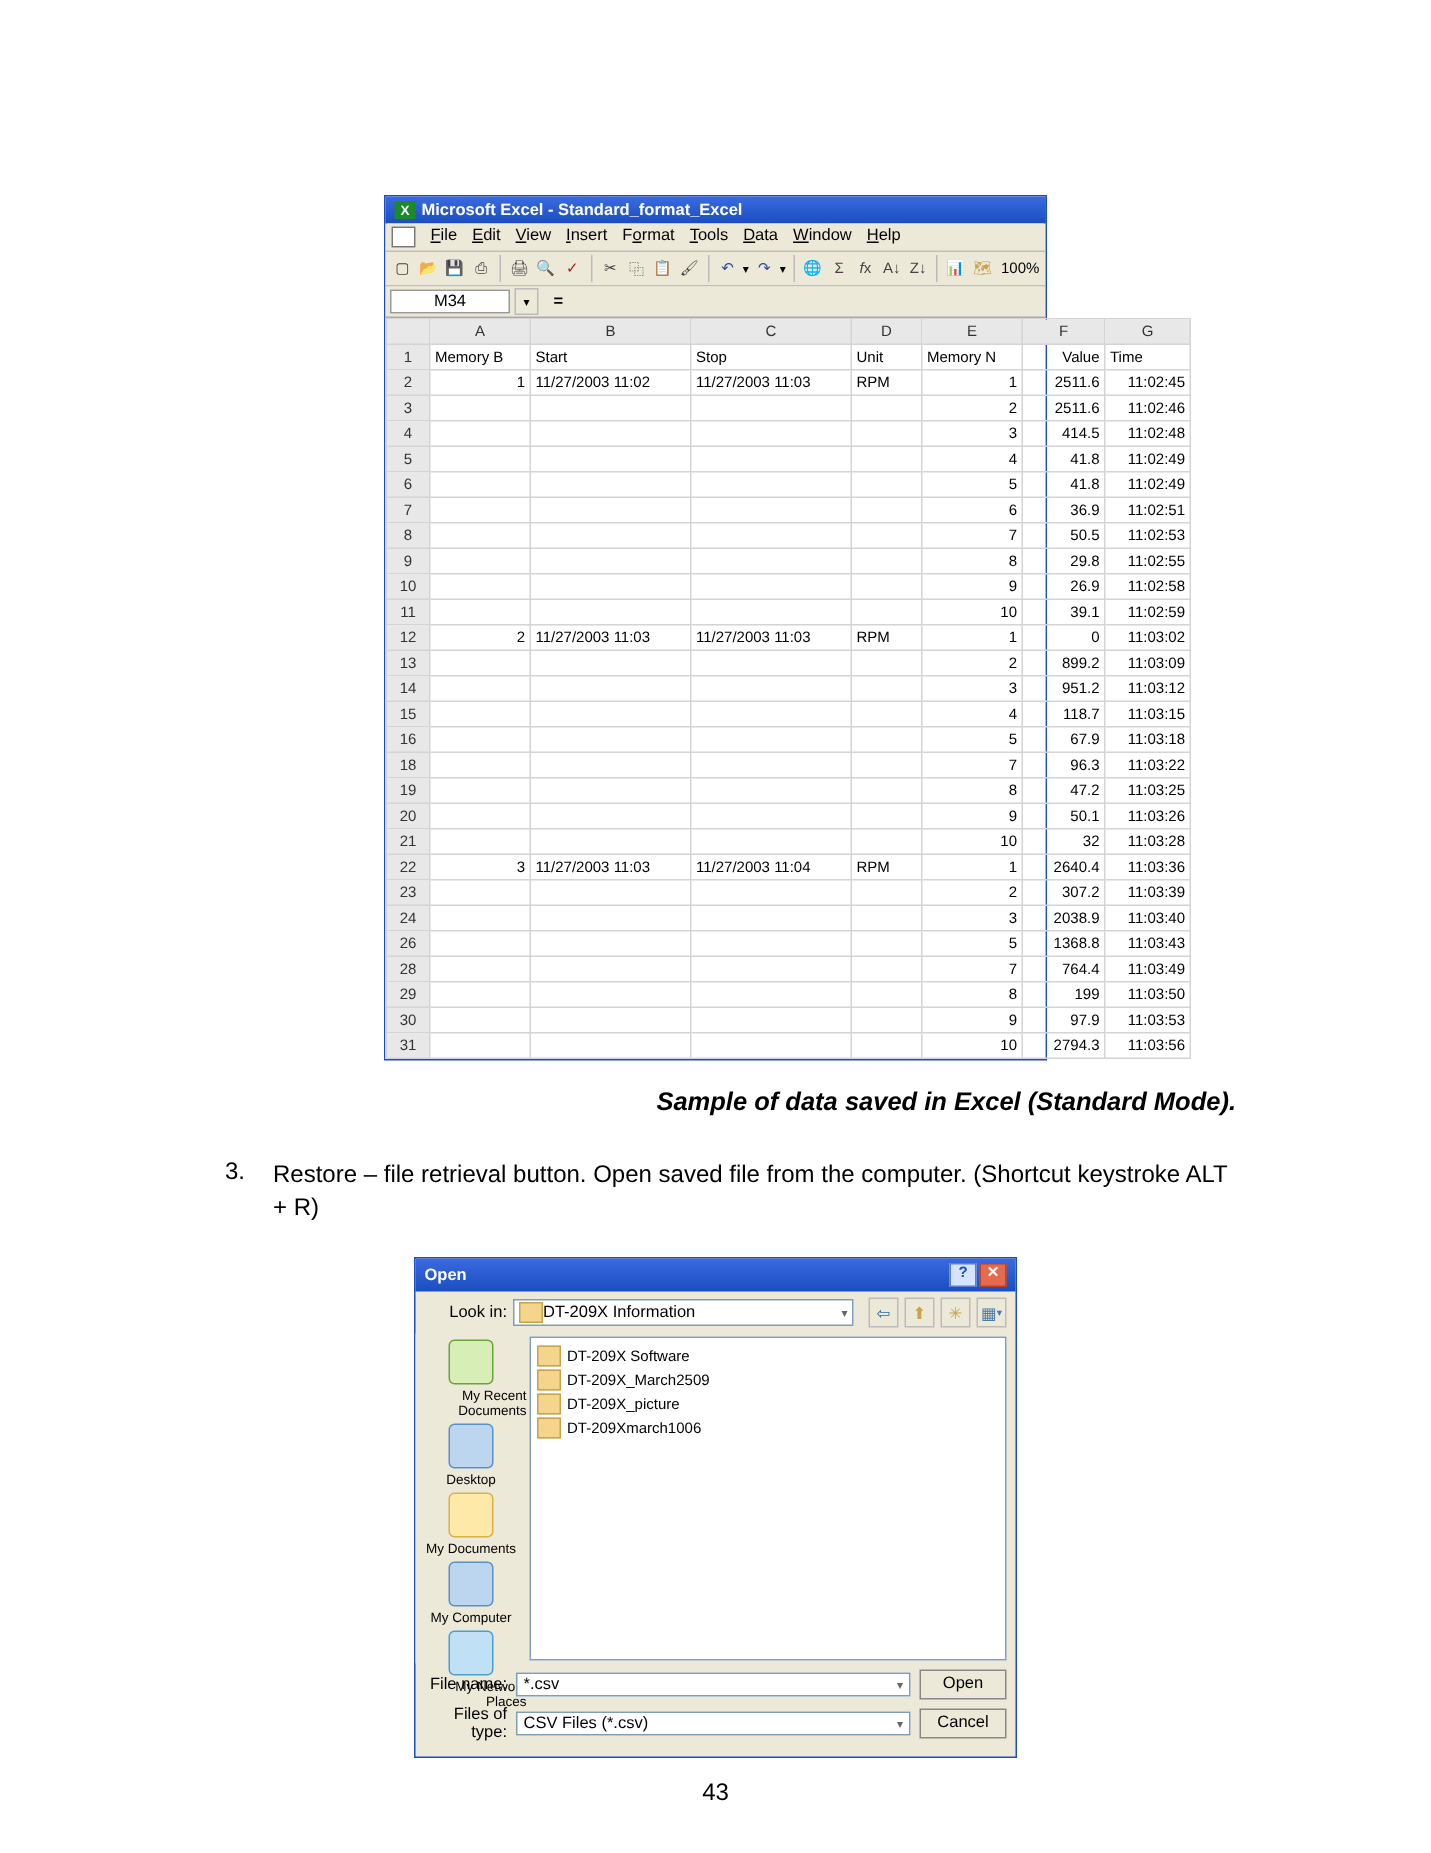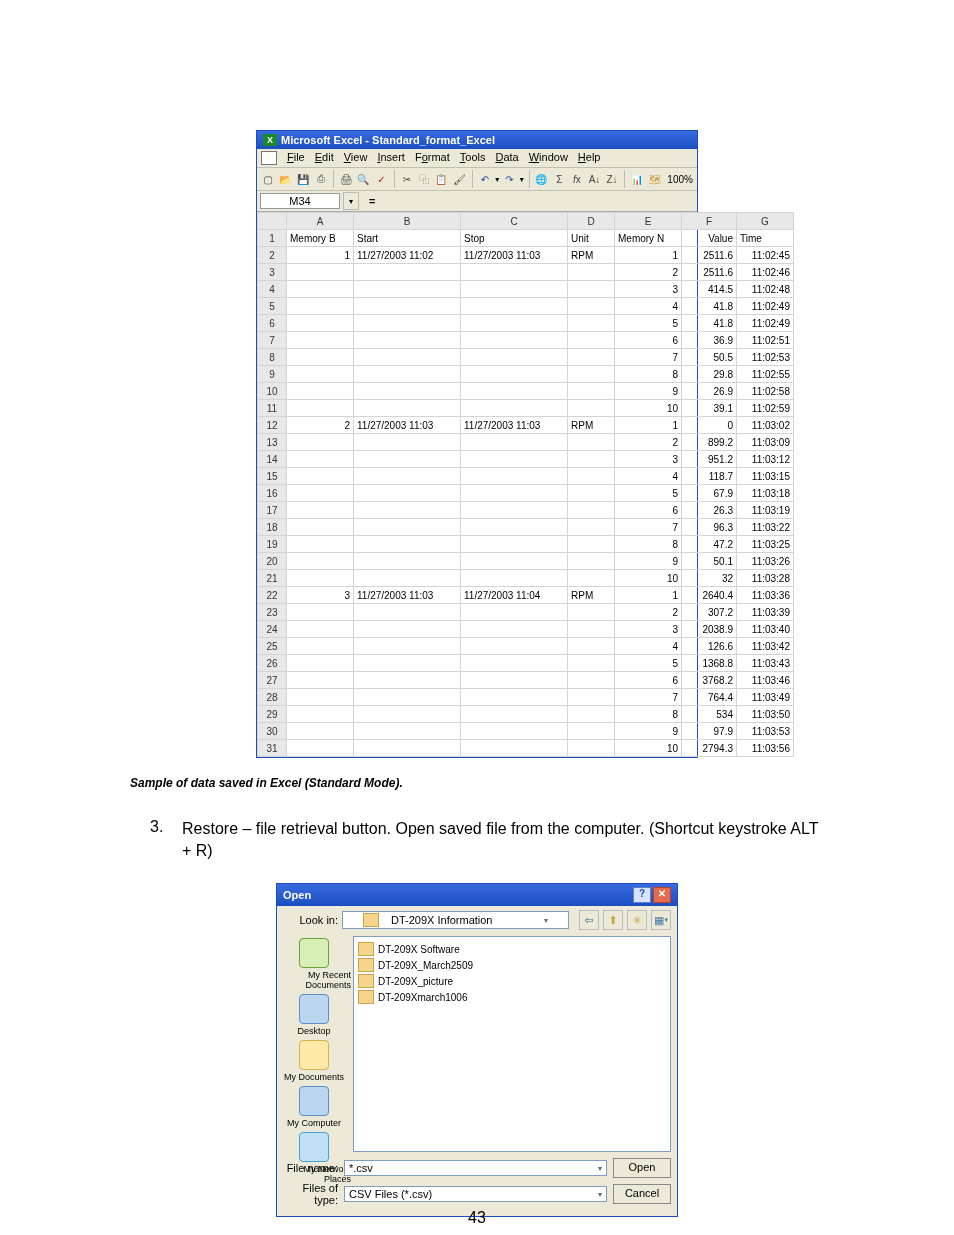--- a/index.html
+++ b/index.html
@@ -124,22 +124,22 @@
   .col-A { width: 60px; text-align:right; }
   .col-B { width: 100px; }
   .col-C { width: 100px; }
   .col-D { width: 40px; }
   .col-E { width: 60px; text-align:right; }
   .col-F { width: 48px; text-align:right; }
   .col-G { width: 50px; text-align:right; }
 
   
   .caption {
-    text-align: left;
-    font-size: 12px;
+    text-align: right;
+    font-size: 17px;
     font-weight: bold;
     font-style: italic;
     margin: 18px 0 28px 0;
   }
 
   
   .body-para {
     font-size: 16px;
     margin-left: 20px;
     margin-bottom: 22px;
@@ -183,24 +183,24 @@
     display: flex;
     align-items: center;
     padding: 4px 6px;
     gap: 4px;
   }
   .od-lookin label { width: 55px; text-align:right; }
   .od-select {
     flex:1;
     background:#fff;
     border:1px solid #7f9db9;
-    padding:1px 20px;
+    padding:1px 3px;
     display:flex;
     align-items:center;
-    gap:12px;
+    gap:0;
   }
   .od-select .fld-icon { width:14px;height:12px;background:#f5d58b;border:1px solid #c7a34a; }
   .od-tools { display:flex; gap:4px; margin-left:6px; }
   .od-tool { width:18px;height:18px;border:1px solid #bbb;background:#ece9d8;display:flex;align-items:center;justify-content:center;font-size:11px; }
 
   .od-body {
     display:flex;
     height: 220px;
   }
   .od-places {
@@ -487,30 +487,20 @@
               <th class="rowhdr">16</th>
               <td class="col-A" style=""></td>
               <td class="col-B" style="text-align:left"></td>
               <td class="col-C" style="text-align:left"></td>
               <td class="col-D" style="text-align:left"></td>
               <td class="col-E" style="">5</td>
               <td class="col-F" style="">67.9</td>
               <td class="col-G" style="">11:03:18</td>
             </tr>
             <tr>
-              <th class="rowhdr">17</th>
-              <td class="col-A" style=""></td>
-              <td class="col-B" style="text-align:left"></td>
-              <td class="col-C" style="text-align:left"></td>
-              <td class="col-D" style="text-align:left"></td>
-              <td class="col-E" style="">6</td>
-              <td class="col-F" style="">26.3</td>
-              <td class="col-G" style="">11:03:19</td>
-            </tr>
-            <tr>
               <th class="rowhdr">18</th>
               <td class="col-A" style=""></td>
               <td class="col-B" style="text-align:left"></td>
               <td class="col-C" style="text-align:left"></td>
               <td class="col-D" style="text-align:left"></td>
               <td class="col-E" style="">7</td>
               <td class="col-F" style="">96.3</td>
               <td class="col-G" style="">11:03:22</td>
             </tr>
             <tr>
@@ -567,67 +557,47 @@
               <th class="rowhdr">24</th>
               <td class="col-A" style=""></td>
               <td class="col-B" style="text-align:left"></td>
               <td class="col-C" style="text-align:left"></td>
               <td class="col-D" style="text-align:left"></td>
               <td class="col-E" style="">3</td>
               <td class="col-F" style="">2038.9</td>
               <td class="col-G" style="">11:03:40</td>
             </tr>
             <tr>
-              <th class="rowhdr">25</th>
-              <td class="col-A" style=""></td>
-              <td class="col-B" style="text-align:left"></td>
-              <td class="col-C" style="text-align:left"></td>
-              <td class="col-D" style="text-align:left"></td>
-              <td class="col-E" style="">4</td>
-              <td class="col-F" style="">126.6</td>
-              <td class="col-G" style="">11:03:42</td>
-            </tr>
-            <tr>
               <th class="rowhdr">26</th>
               <td class="col-A" style=""></td>
               <td class="col-B" style="text-align:left"></td>
               <td class="col-C" style="text-align:left"></td>
               <td class="col-D" style="text-align:left"></td>
               <td class="col-E" style="">5</td>
               <td class="col-F" style="">1368.8</td>
               <td class="col-G" style="">11:03:43</td>
             </tr>
             <tr>
-              <th class="rowhdr">27</th>
-              <td class="col-A" style=""></td>
-              <td class="col-B" style="text-align:left"></td>
-              <td class="col-C" style="text-align:left"></td>
-              <td class="col-D" style="text-align:left"></td>
-              <td class="col-E" style="">6</td>
-              <td class="col-F" style="">3768.2</td>
-              <td class="col-G" style="">11:03:46</td>
-            </tr>
-            <tr>
               <th class="rowhdr">28</th>
               <td class="col-A" style=""></td>
               <td class="col-B" style="text-align:left"></td>
               <td class="col-C" style="text-align:left"></td>
               <td class="col-D" style="text-align:left"></td>
               <td class="col-E" style="">7</td>
               <td class="col-F" style="">764.4</td>
               <td class="col-G" style="">11:03:49</td>
             </tr>
             <tr>
               <th class="rowhdr">29</th>
               <td class="col-A" style=""></td>
               <td class="col-B" style="text-align:left"></td>
               <td class="col-C" style="text-align:left"></td>
               <td class="col-D" style="text-align:left"></td>
               <td class="col-E" style="">8</td>
-              <td class="col-F" style="">534</td>
+              <td class="col-F" style="">199</td>
               <td class="col-G" style="">11:03:50</td>
             </tr>
             <tr>
               <th class="rowhdr">30</th>
               <td class="col-A" style=""></td>
               <td class="col-B" style="text-align:left"></td>
               <td class="col-C" style="text-align:left"></td>
               <td class="col-D" style="text-align:left"></td>
               <td class="col-E" style="">9</td>
               <td class="col-F" style="">97.9</td>

